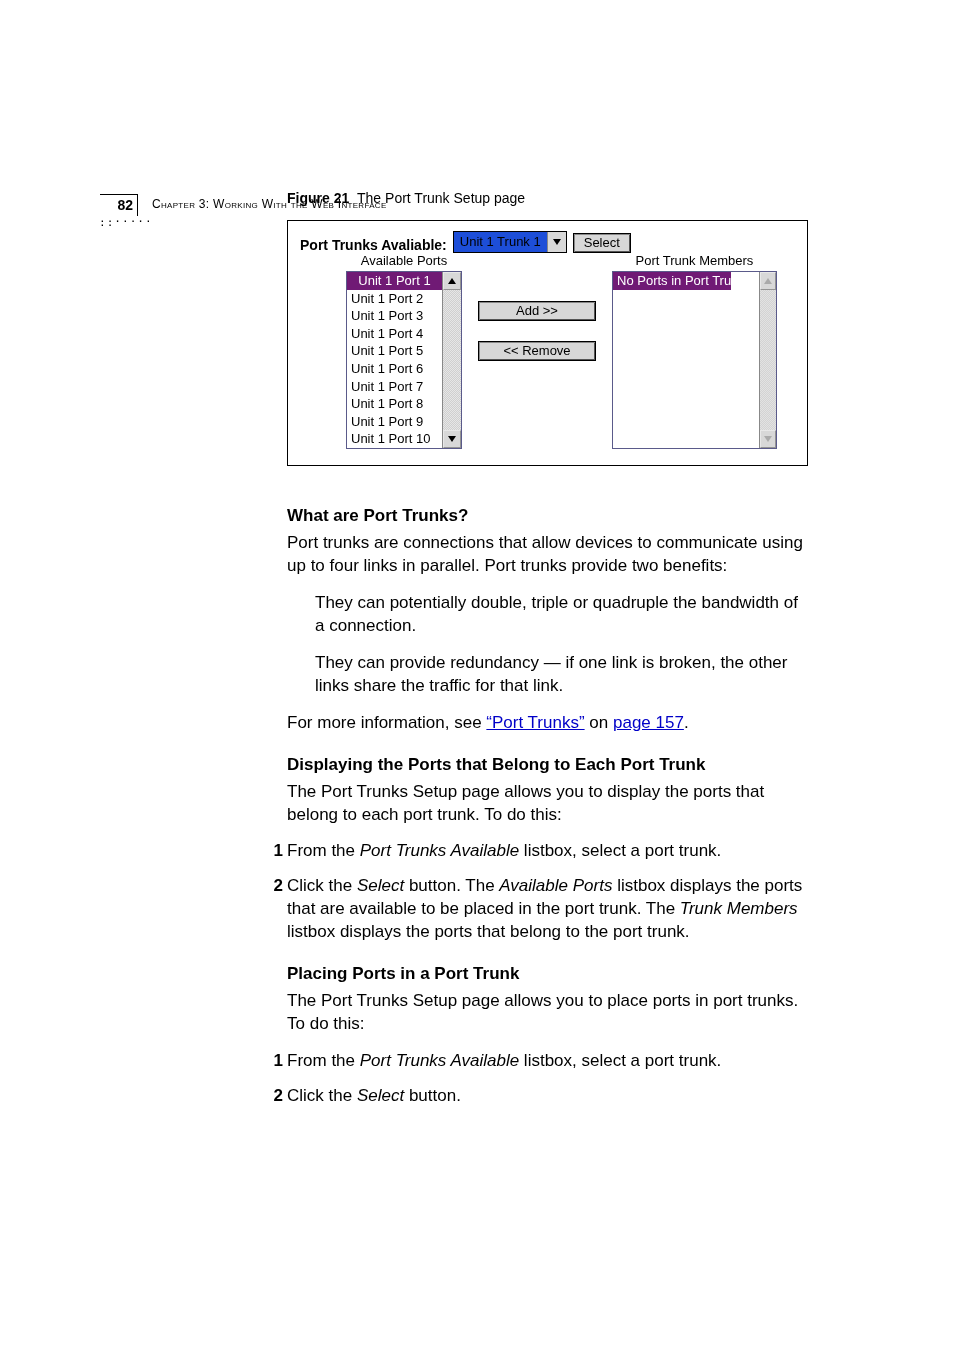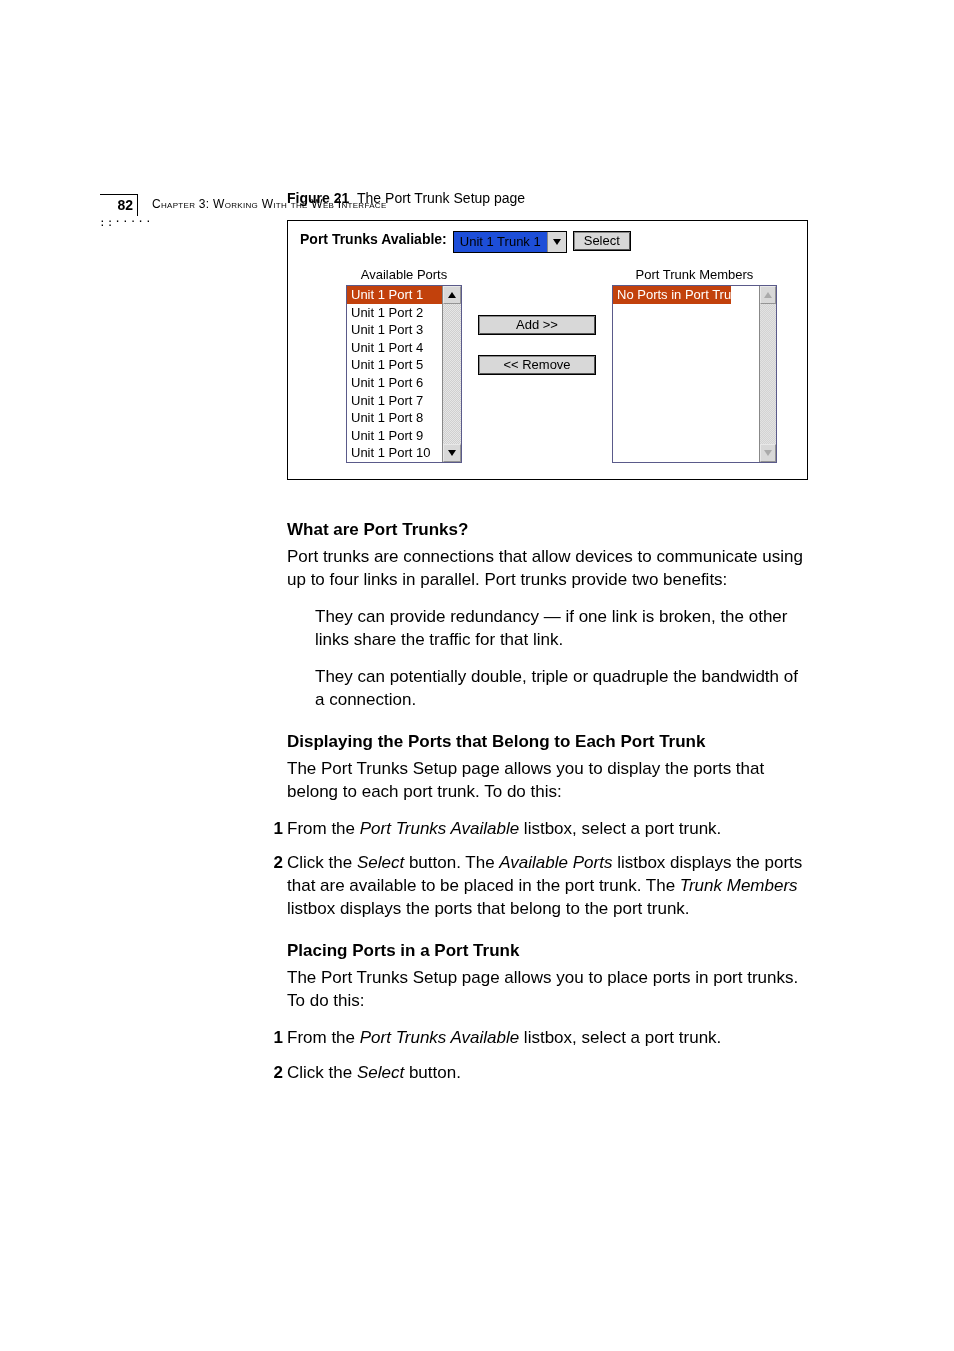--- a/index.html
+++ b/index.html
@@ -81,24 +81,23 @@
     background: #000099;
     color: #fff;
     font-size: 14px;
     padding: 3px 6px 4px 6px;
   }
   .shot-body {
     padding: 10px 12px 16px 12px;
   }
   .trunk-row {
     display: flex;
-    align-items: flex-start;
+    align-items: flex-end;
     gap: 6px;
     font-size: 14px;
-    margin-bottom: 14px;
   }
   .trunk-row b { font-weight: bold; }
   .dropdown {
     display: inline-flex;
     align-items: stretch;
     border: 1px solid #000;
     height: 20px;
     background: #1d4ed8;
   }
   .dropdown .val {
@@ -165,22 +164,23 @@
     overflow: hidden;
     text-align: left;
   }
   .list-item {
     font-size: 13px;
     padding: 0 4px;
     line-height: 17.6px;
     white-space: nowrap;
   }
   .list-item.selected {
-    background: #c2410c;
+    background: #701a75;
     color: #fff;
+    text-align: center;
   }
   .list-scroll {
     width: 18px;
     background: #d8d8d8;
     display: flex;
     flex-direction: column;
     border-left: 1px solid #888;
   }
   .scroll-btn {
     height: 18px;
@@ -322,23 +322,26 @@
             </div>
           </div>
         </div>
       </div>
     </div>
 
     <div class="body-text">
       <div class="h3">What are Port Trunks?</div>
       <p class="para">Port trunks are connections that allow devices to communicate using up to four links in parallel. Port trunks provide two benefits:</p>
       <div class="indent-block">
+        <p class="para">They can potentially double, triple or quadruple the bandwidth of a connection.</p>
         <p class="para">They can provide redundancy — if one link is broken, the other links share the traffic for that link.</p>
-        <p class="para">They can potentially double, triple or quadruple the bandwidth of a connection.</p>
-      </div>
+      </div>
+      <p class="para">
+        <span>For more information, see </span><a class="doc-link">“Port Trunks”</a><span> on </span><a class="doc-link">page 157</a><span>.</span>
+      </p>
 
       <div class="h3">Displaying the Ports that Belong to Each Port Trunk</div>
       <p class="para">The Port Trunks Setup page allows you to display the ports that belong to each port trunk. To do this:</p>
       <div class="num-item">
         <span class="num">1</span>
         <span>From the </span><span class="italic">Port Trunks Available</span><span> listbox, select a port trunk.</span>
       </div>
       <div class="num-item">
         <span class="num">2</span>
         <span>Click the </span><span class="italic">Select</span><span> button. The </span><span class="italic">Available Ports</span><span> listbox displays the ports that are available to be placed in the port trunk. The </span><span class="italic">Trunk Members</span><span> listbox displays the ports that belong to the port trunk.</span>

